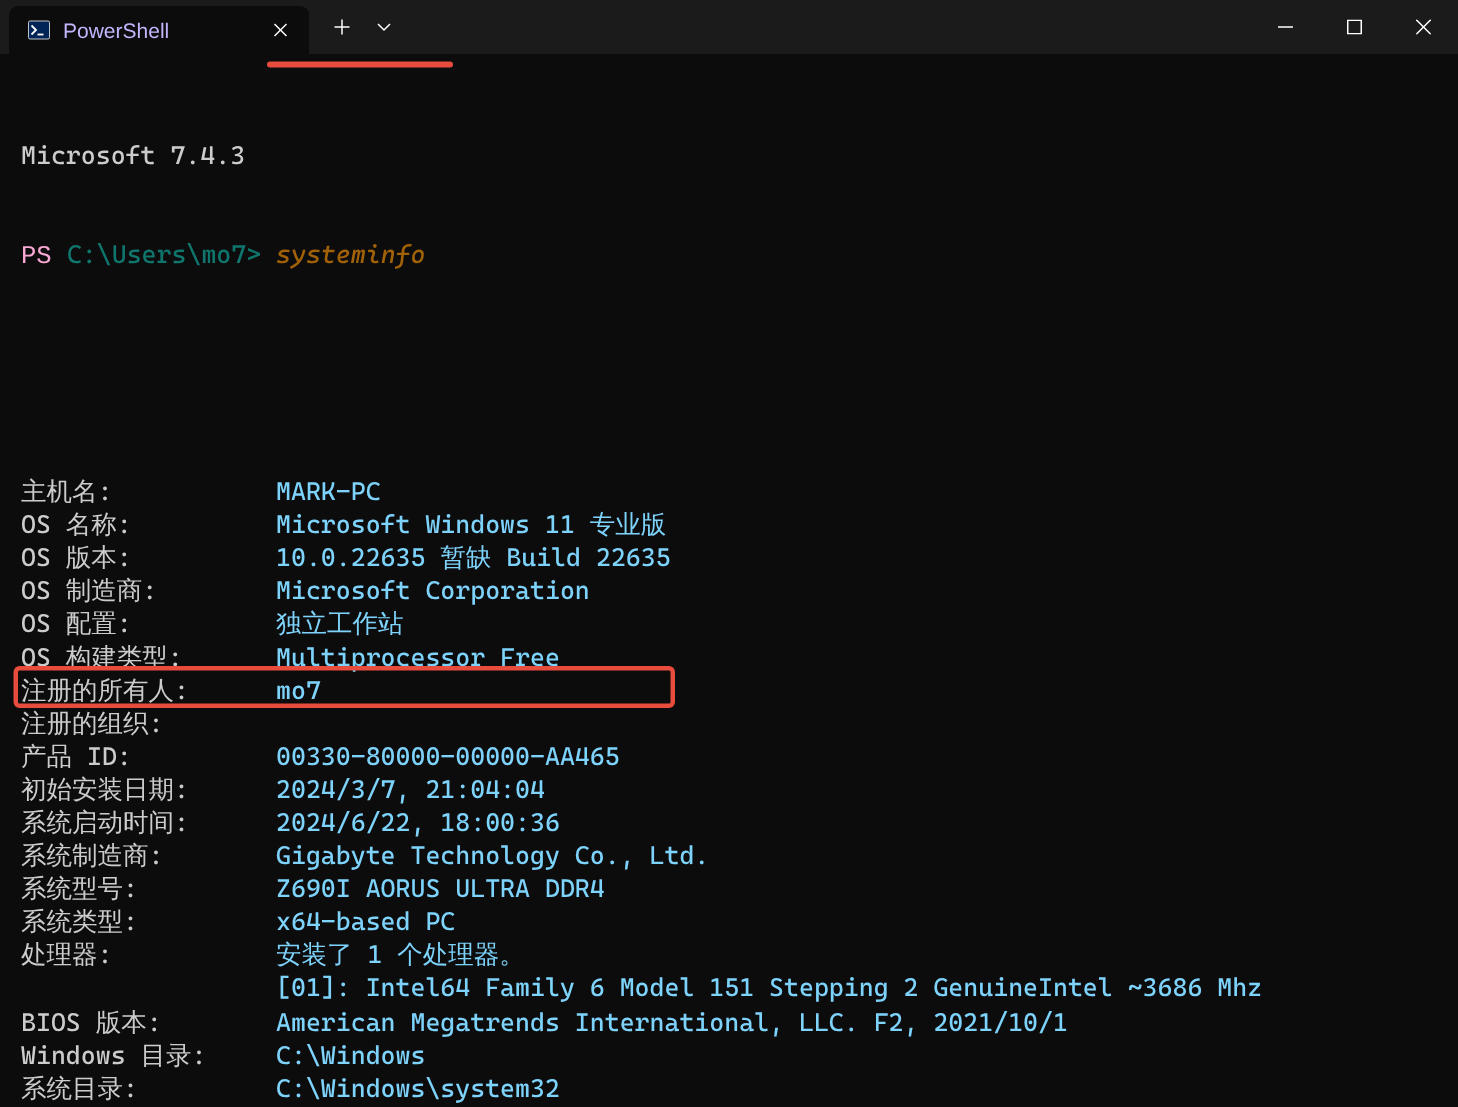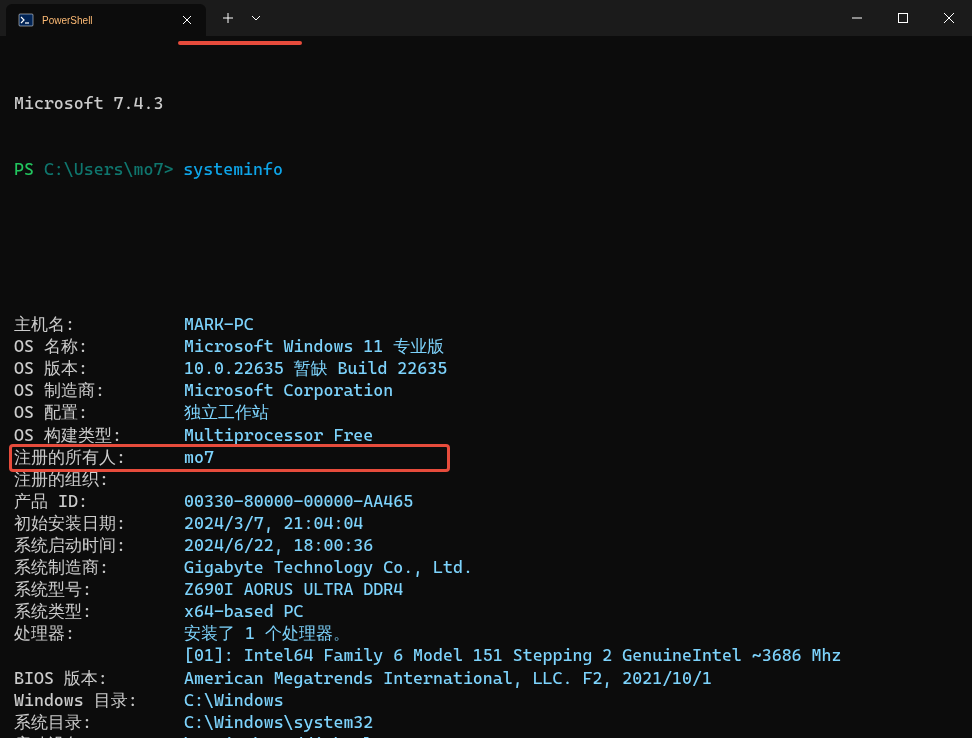--- a/index.html
+++ b/index.html
@@ -44,22 +44,22 @@
     }
     .tab-icon {
       width: 16px;
       height: 16px;
       display: flex;
       align-items: center;
       justify-content: center;
     }
     .tab-title {
       font-family: 'Segoe UI', sans-serif;
-      font-size: 10px;
-      color: #fdba74;
+      font-size: 14px;
+      color: #c4b5fd;
       flex: 1;
     }
     .tab-close {
       width: 14px;
       height: 14px;
       display: flex;
       align-items: center;
       justify-content: center;
       cursor: pointer;
       font-size: 12px;
@@ -99,28 +99,30 @@
     }
     .label {
       display: inline-block;
       width: 170px;
       flex-shrink: 0;
     }
     .value {
       display: inline-block;
     }
     .prompt-ps {
-      color: #22c55e;
+      color: #f9a8d4;
+      font-family: Liberation Mono, monospace;
     }
     .prompt-path {
       color: #0f766e;
     }
     .command {
-      color: #0ea5e9;
+      color: #a16207;
       position: relative;
+      font-style: italic;
     }
     .command-underline {
       position: absolute;
       height: 4px;
       background: #e74c3c;
       left: 178px;
       top: 41px;
       width: 124px;
       border-radius: 2px;
     }

